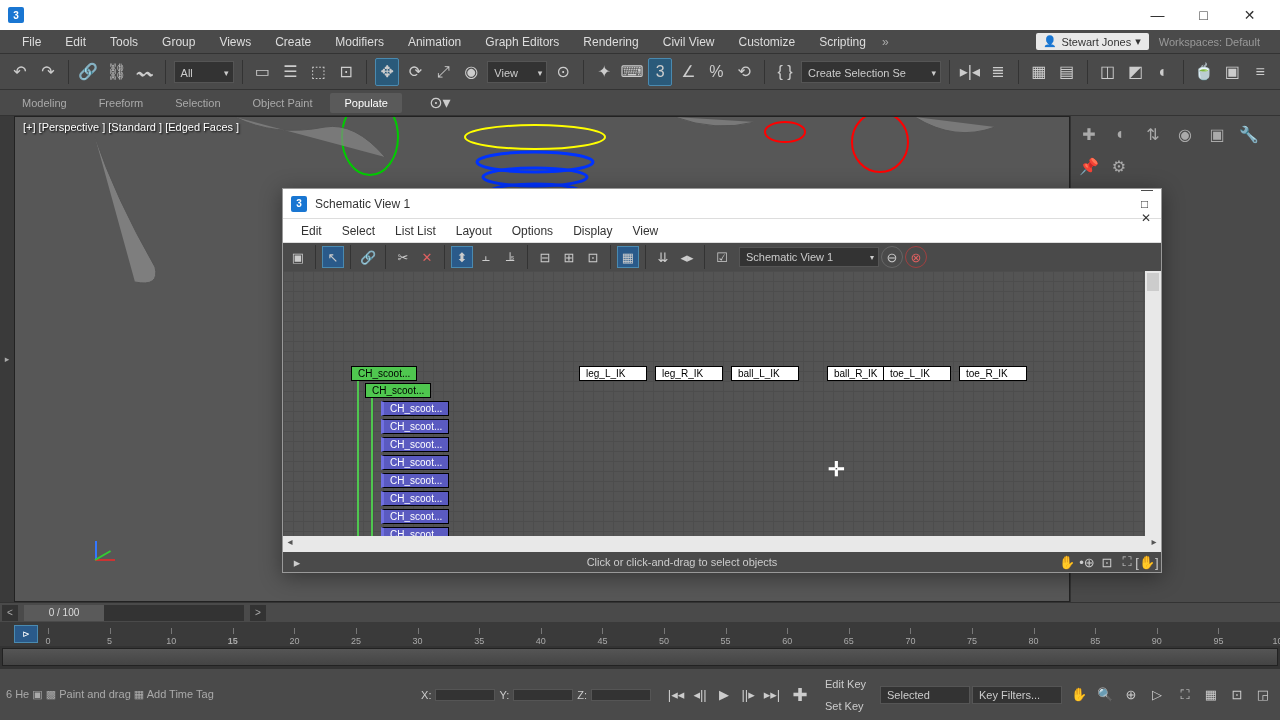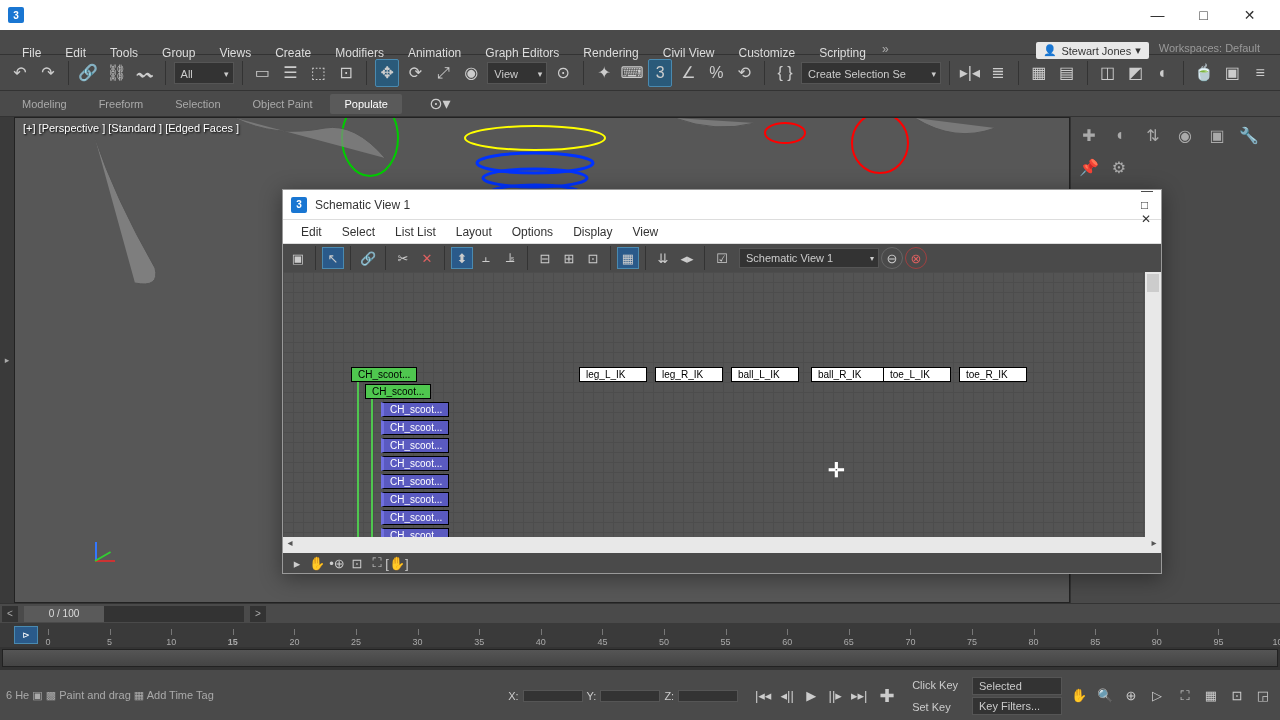--- a/index.html
+++ b/index.html
@@ -1,21 +1,21 @@
 <!DOCTYPE html>
 <html><head>
 <meta charset="utf-8">
 <style>
 *{margin:0;padding:0;box-sizing:border-box;font-family:"Segoe UI",Tahoma,sans-serif;user-select:none}
 body{width:1280px;height:720px;background:#4a4a4a;overflow:hidden;position:relative}
 .titlebar{height:30px;background:#fff;display:flex;align-items:center;padding:0 8px;font-size:12px;color:#333}
 .titlebar .icon{width:16px;height:16px;background:#1976d2;border-radius:2px;margin-right:8px;display:flex;align-items:center;justify-content:center;color:#fff;font-size:10px;font-weight:bold}
 .titlebar .win-btns{margin-left:auto;display:flex;gap:1px}
 .titlebar .win-btn{width:45px;height:30px;display:flex;align-items:center;justify-content:center;font-size:14px;cursor:pointer}
-.menubar{height:24px;background:#4a4a4a;display:flex;align-items:flex-start;padding:12px 10px;gap:0;font-size:12px;color:#ddd;border-bottom:1px solid #333}
+.menubar{height:24px;background:#4a4a4a;display:flex;align-items:center;padding:0 10px;gap:0;font-size:12px;color:#ddd;border-bottom:1px solid #333}
 .menubar .mitem{padding:4px 12px;cursor:pointer}
 .menubar .user{margin-left:auto;background:#e8e8e8;color:#333;padding:2px 8px;border-radius:2px;display:flex;align-items:center;gap:4px;font-size:11px}
 .menubar .ws{color:#999;font-size:11px;padding:0 10px}
 .toolbar{height:36px;background:#4a4a4a;display:flex;align-items:center;padding:0 8px;gap:4px;border-bottom:1px solid #333}
 .tbtn{width:28px;height:28px;display:flex;align-items:center;justify-content:center;color:#ccc;border-radius:2px;cursor:pointer;font-size:16px}
 .tbtn.active{background:#2a5a7a;border:1px solid #4a8ab0}
 .tsep{width:1px;height:24px;background:#333;margin:0 4px}
 .tdrop{background:#333;color:#ccc;border:1px solid #555;padding:2px 20px 0 6px;font-size:11px;height:22px;display:flex;align-items:center;position:relative;min-width:60px}
 .tdrop::after{content:"▾";position:absolute;right:4px;font-size:9px}
 .ribbon{height:26px;background:#4a4a4a;display:flex;align-items:center;gap:4px;padding:0 8px;border-bottom:1px solid #333}
@@ -265,35 +265,36 @@
       <div class="snode b" style="left:98px;top:166px">CH_scoot...</div>
       <div class="snode b" style="left:98px;top:184px">CH_scoot...</div>
       <div class="snode b" style="left:98px;top:202px">CH_scoot...</div>
       <div class="snode b" style="left:98px;top:220px">CH_scoot...</div>
       <div class="snode b" style="left:98px;top:238px">CH_scoot...</div>
       <div class="snode b" style="left:98px;top:256px">CH_scoot...</div>
 
       <div class="snode w" style="left:296px;top:95px;width:68px">leg_L_IK</div>
       <div class="snode w" style="left:372px;top:95px;width:68px">leg_R_IK</div>
       <div class="snode w" style="left:448px;top:95px;width:68px">ball_L_IK</div>
-      <div class="snode w" style="left:528px;top:95px;width:88px">ball_R_IK</div>
+      <div class="snode w" style="left:544px;top:95px;width:88px">ball_R_IK</div>
       <div class="snode w" style="left:600px;top:95px;width:68px">toe_L_IK</div>
       <div class="snode w" style="left:676px;top:95px;width:68px">toe_R_IK</div>
       <div class="scross">✛</div>
     </div>
     <div class="svscroll">
       <div style="background:#ccc;height:18px;margin:2px"></div>
     </div>
     <div class="sscroll">
       <div style="width:14px;text-align:center;font-size:10px;color:#555">◂</div>
       <div style="flex:1"></div>
       <div style="width:14px;text-align:center;font-size:10px;color:#555">▸</div>
     </div>
     <div class="sstatus">
       <div class="sicon">▸</div>
+      <div class="stxt">Click or click-and-drag to select objects</div>
       <div class="sicon">✋</div>
       <div class="sicon">•⊕</div>
       <div class="sicon">⊡</div>
       <div class="sicon">⛶</div>
       <div class="sicon">[✋]</div>
     </div>
   </div>
 </div>
 
 <div class="timeslider">
@@ -370,24 +371,24 @@
   </div>
   <div class="playback">
     <div class="pbtn">|◂◂</div>
     <div class="pbtn">◂||</div>
     <div class="pbtn">▶</div>
     <div class="pbtn">||▸</div>
     <div class="pbtn">▸▸|</div>
   </div>
   <div class="pbtn" style="font-size:18px">✚</div>
   <div style="display:flex;flex-direction:column;gap:2px">
-    <div class="keybtn">Click Key</div>
+    <div class="keybtn">Edit Key</div>
     <div class="keybtn">Set Key</div>
   </div>
-  <div style="display:flex;flex-direction:column;gap:2px">
+  <div style="display:flex;flex-direction:row;gap:2px">
     <div class="keydrop">Selected</div>
     <div class="keydrop">Key Filters...</div>
   </div>
   <div style="display:flex;gap:4px">
     <div class="pbtn">✋</div>
     <div class="pbtn">🔍</div>
     <div class="pbtn">⊕</div>
     <div class="pbtn">▷</div>
   </div>
   <div style="display:flex;gap:4px">

